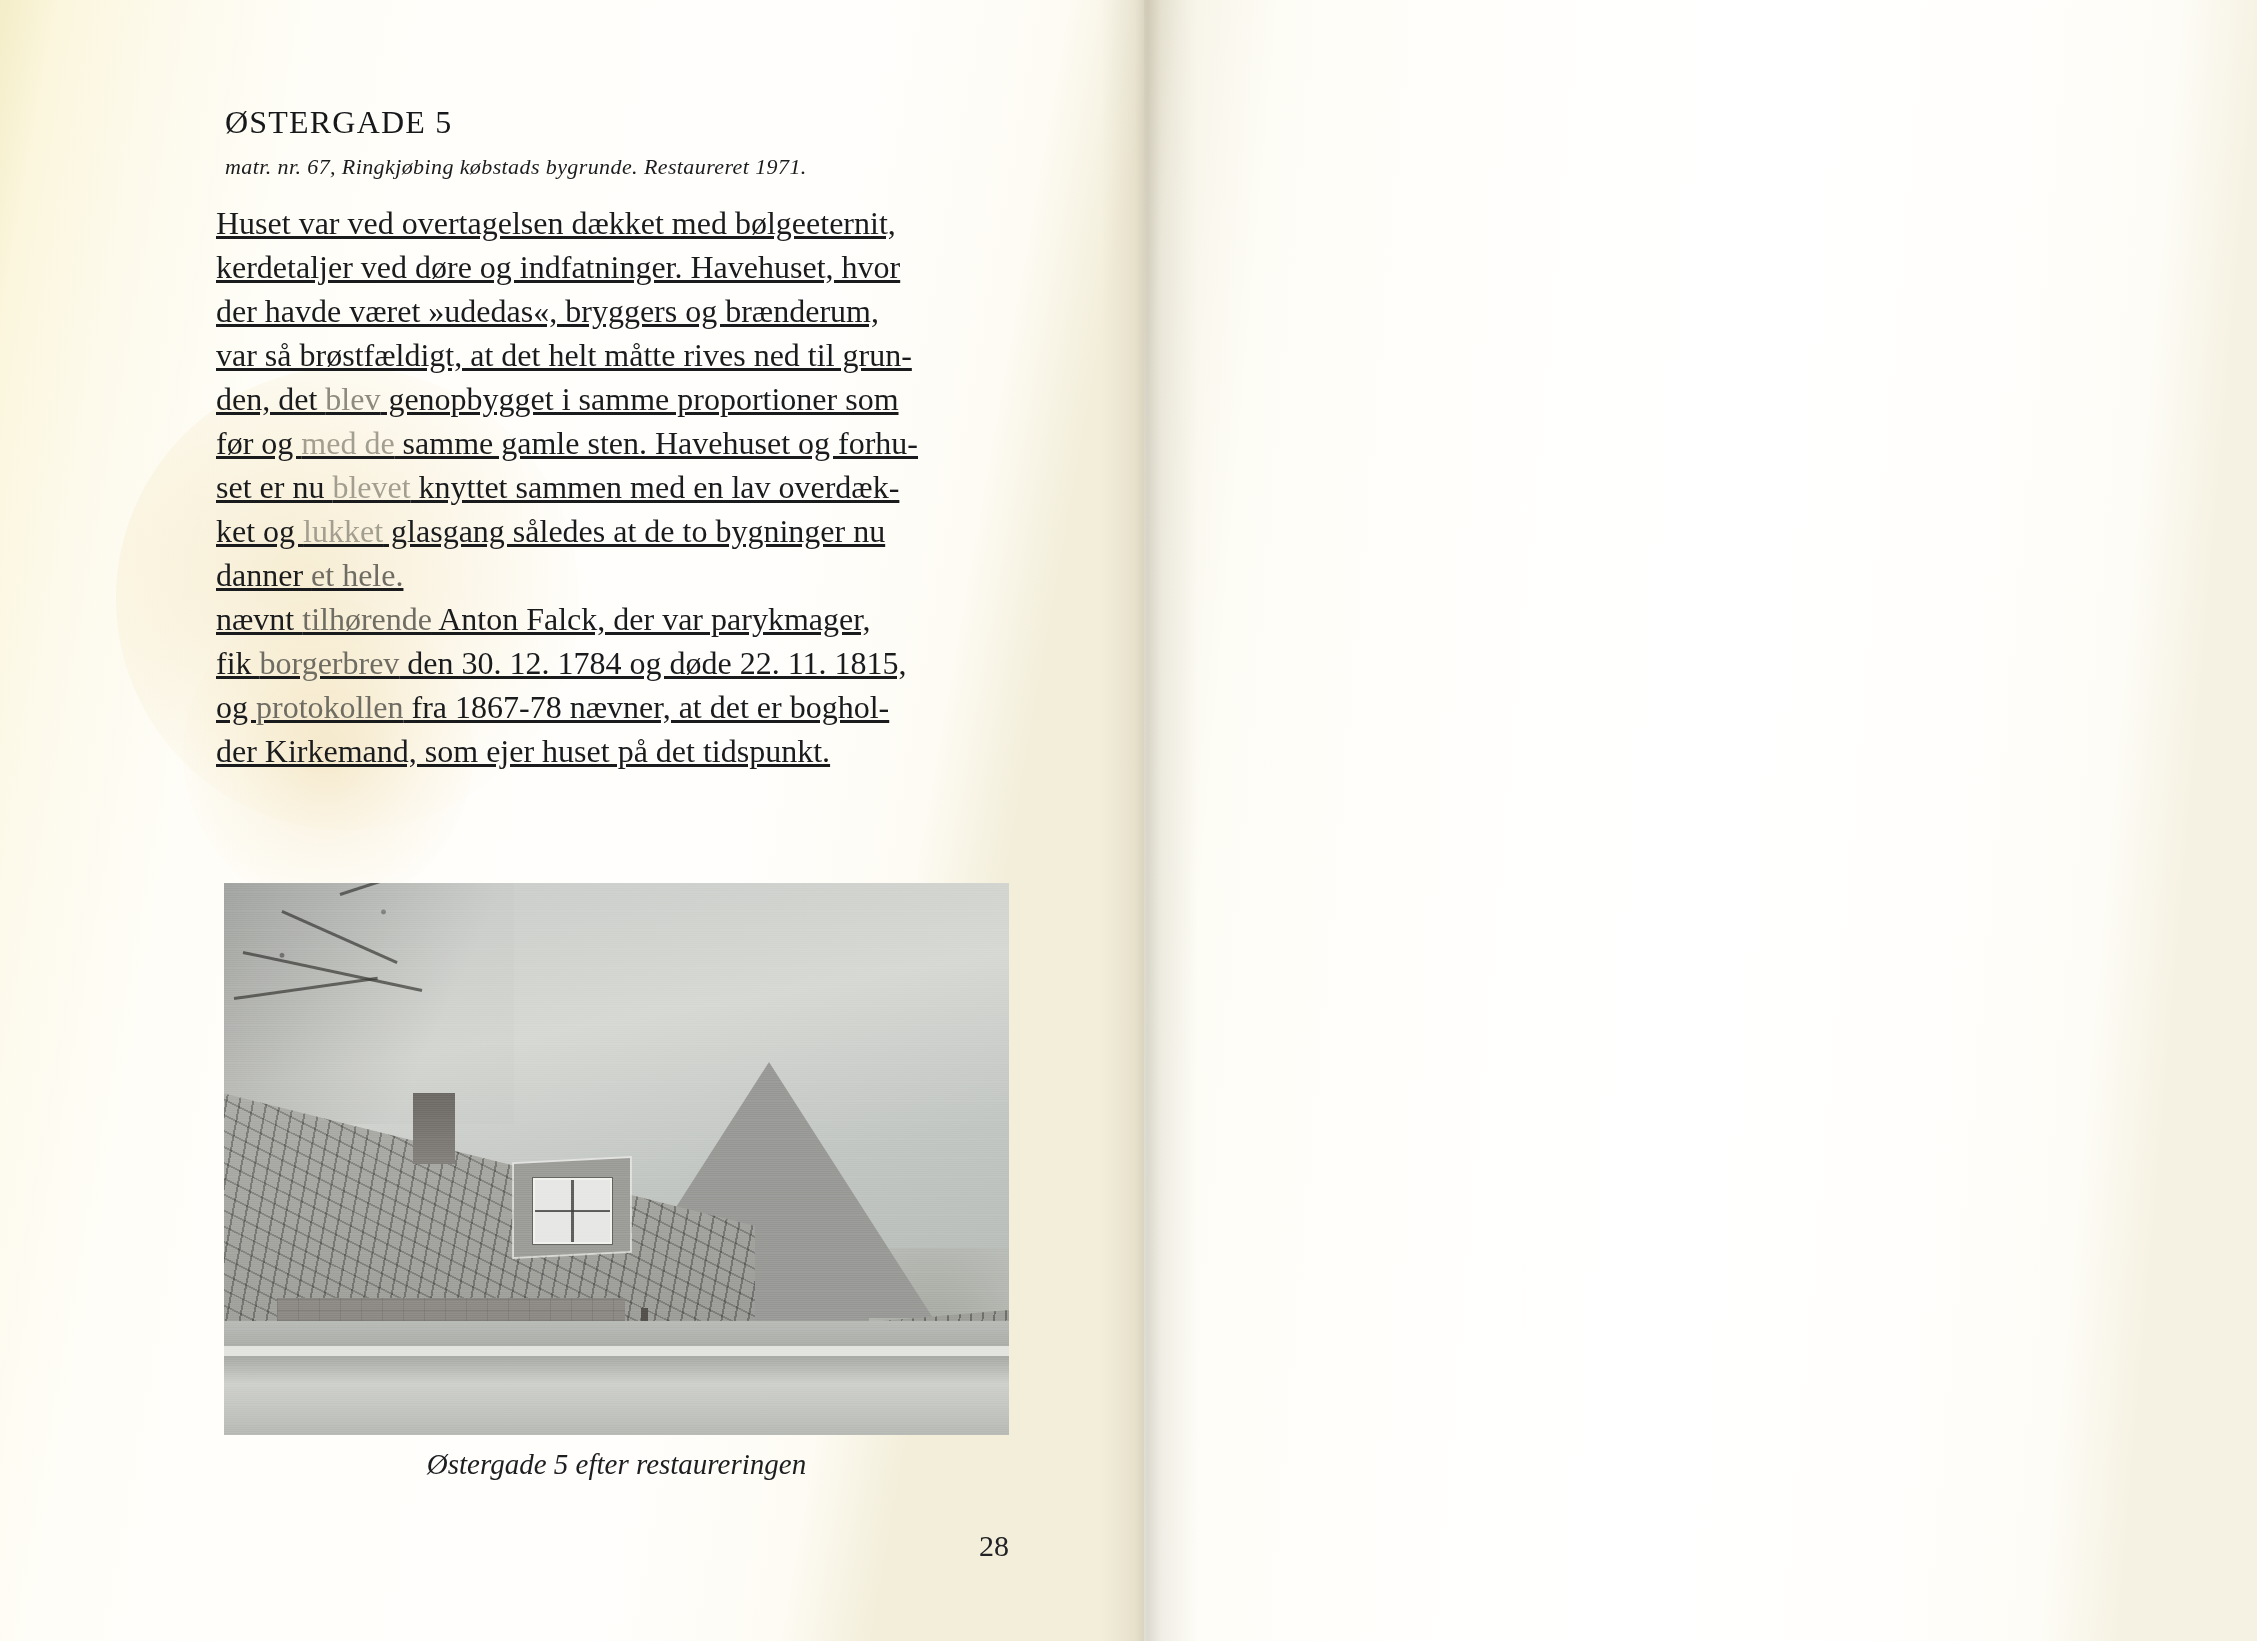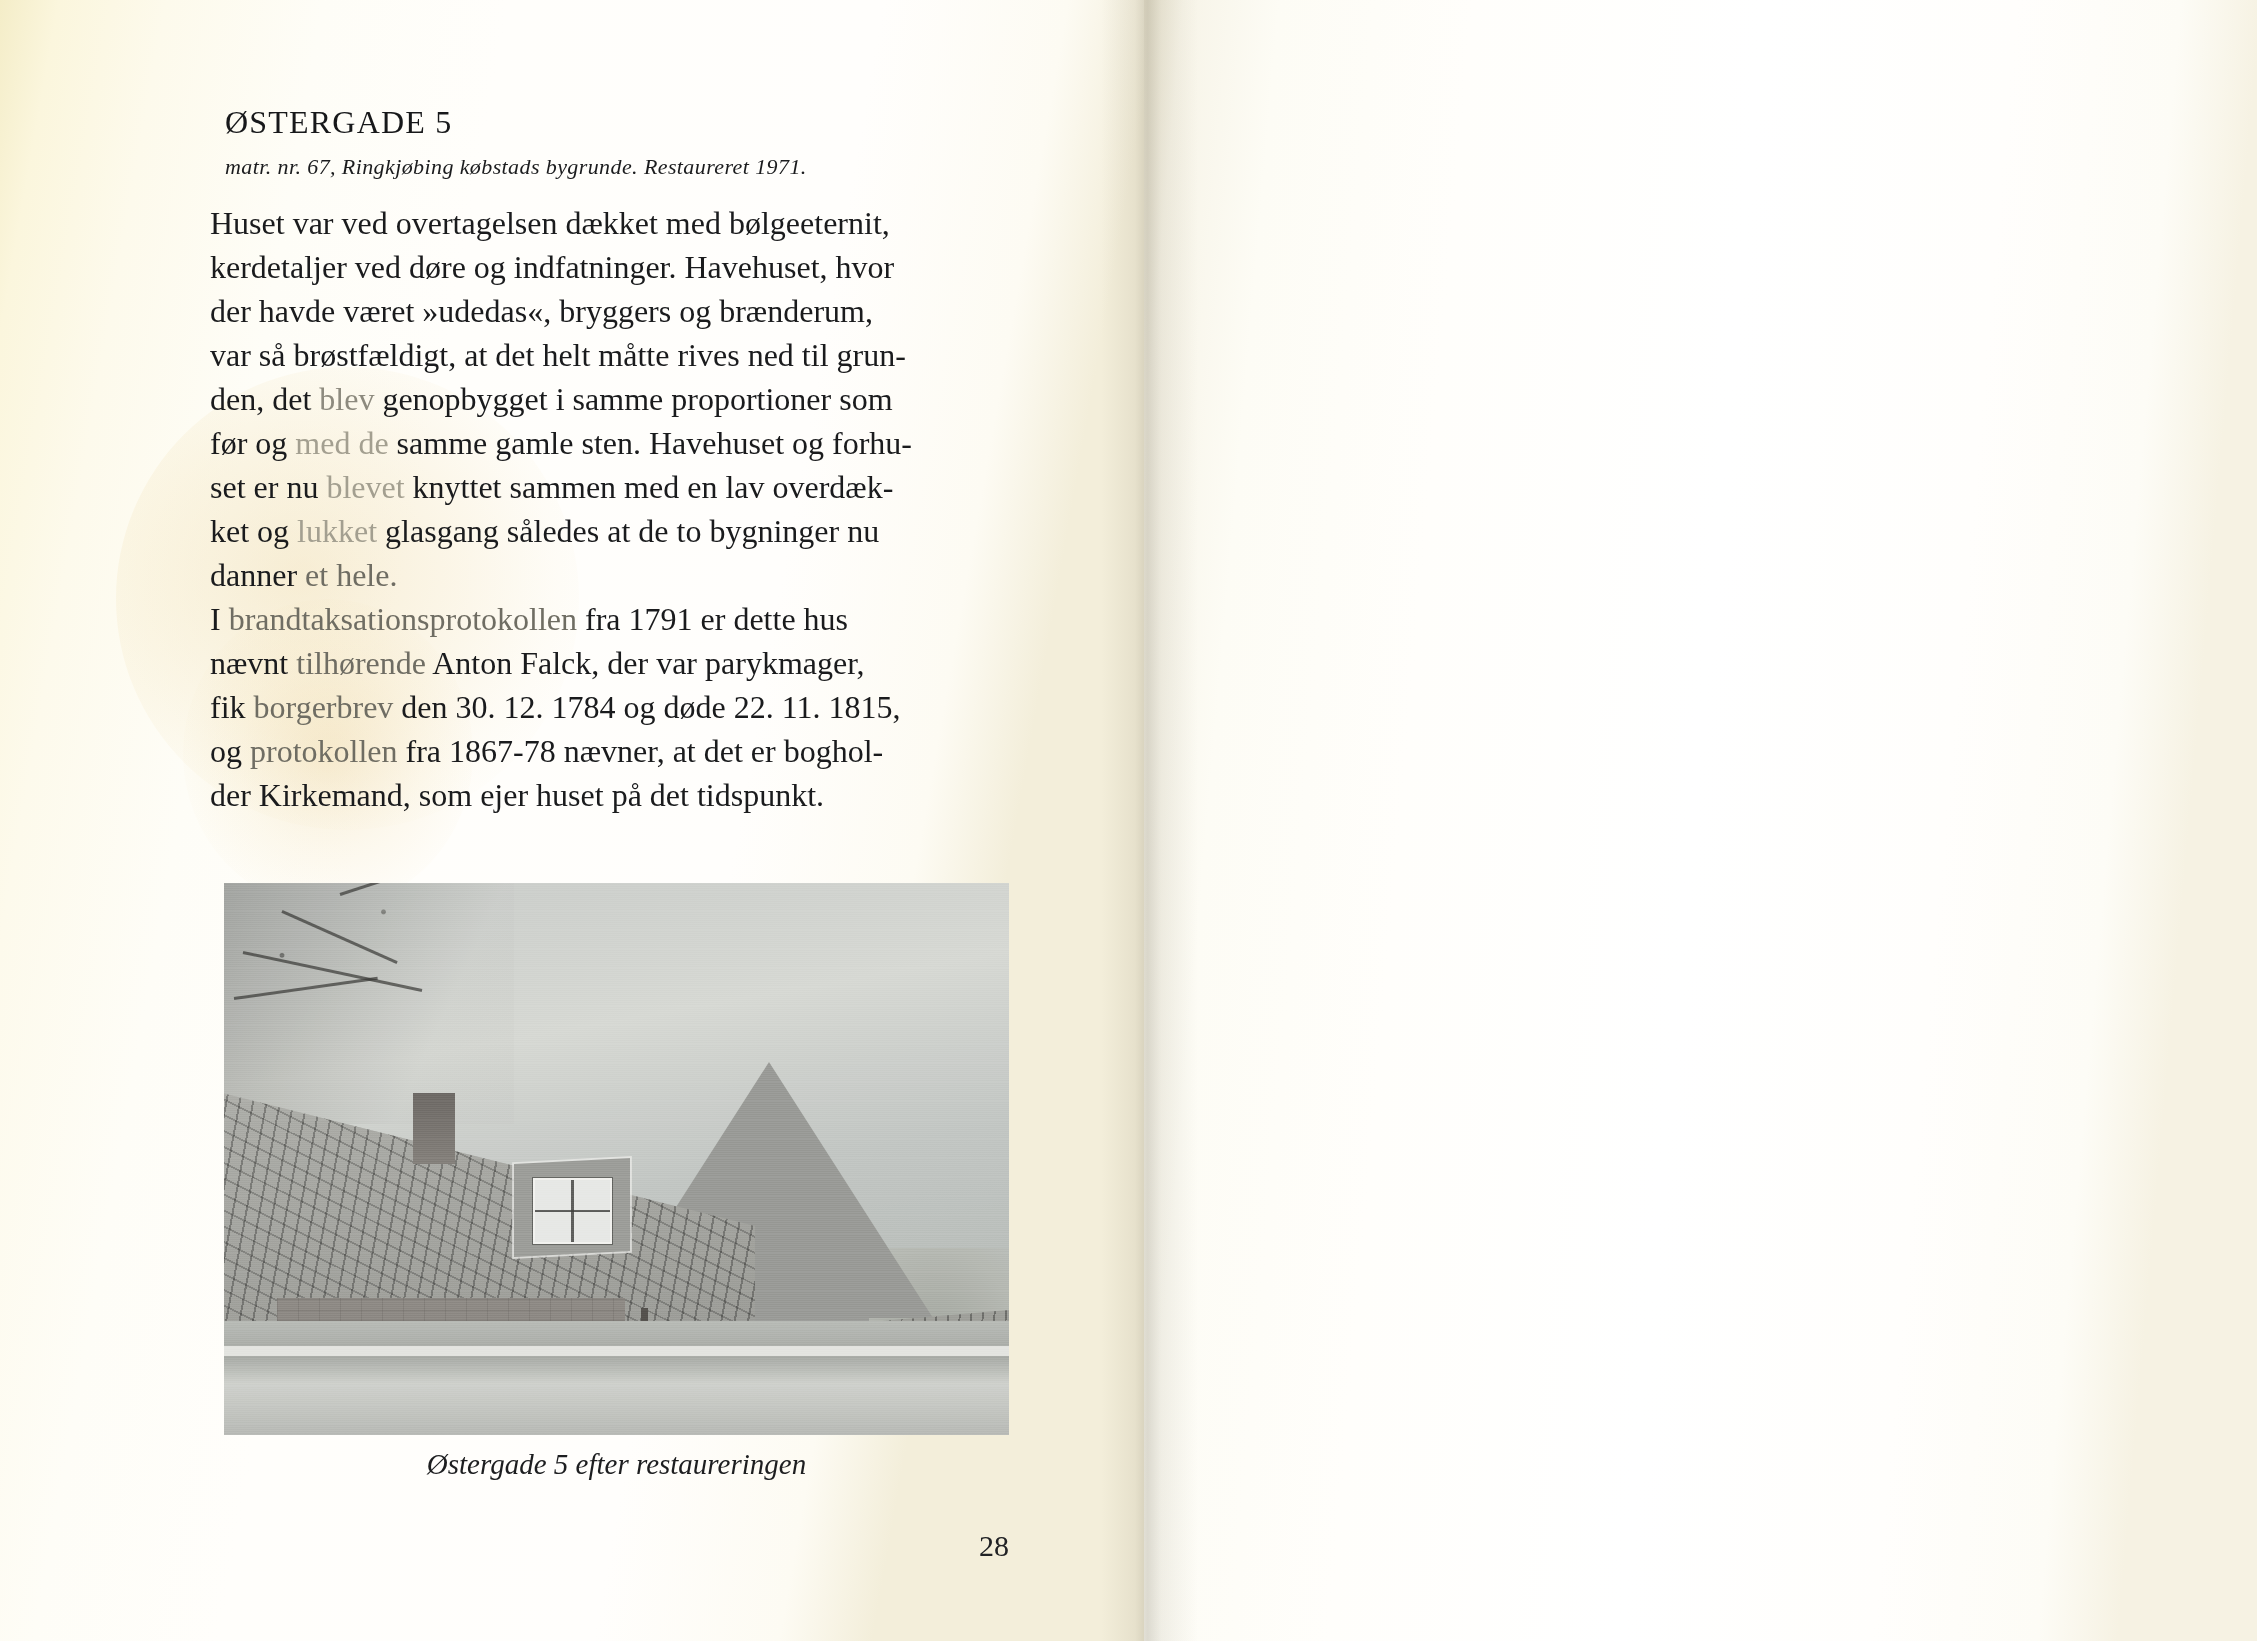--- a/index.html
+++ b/index.html
@@ -114,27 +114,28 @@
     position: absolute;
     left: 225px;
     top: 154px;
     font-size: 22px;
     font-style: italic;
     letter-spacing: 0.4px;
     color: #1b1c1e;
   }
   .body-col {
     position: absolute;
-    left: 210px;
+    left: 216px;
     top: 201px;
     width: 787px;
     font-size: 32px;
     line-height: 44px;
     color: #1a1b1d;
     text-align: justify;
+    text-decoration: underline;
   }
   .body-col p { margin: 0; }
   .ln { display: block; white-space: pre; }
   
   .fade1 { color: #8d8a7e; margin-top: 12px; }
   .fade2 { color: #a39f90; }
   .fade3 { color: #6f6d63; }
 
   
   .photo {
@@ -309,21 +310,20 @@
           <span class="ln"><span>kerdetaljer ved døre og indfatninger. Havehuset, hvor</span></span>
           <span class="ln"><span>der havde været »udedas«, bryggers og brænderum,</span></span>
           <span class="ln"><span>var så brøstfældigt, at det helt måtte rives ned til grun-</span></span>
           <span class="ln"><span>den, det </span><span class="fade1">blev</span><span> genopbygget i samme proportioner som</span></span>
           <span class="ln"><span>før og </span><span class="fade2">med de</span><span> samme gamle sten. Havehuset og forhu-</span></span>
           <span class="ln"><span>set er nu </span><span class="fade2">blevet</span><span> knyttet sammen med en lav overdæk-</span></span>
           <span class="ln"><span>ket og </span><span class="fade2">lukket</span><span> glasgang således at de to bygninger nu</span></span>
           <span class="ln"><span>danner </span><span class="fade3">et hele.</span></span>
         </p>
         <p>
-          <span class="ln"><span>I </span><span class="fade3">brandtaksationsprotokollen</span><span> fra 1791 er dette hus</span></span>
           <span class="ln"><span>nævnt </span><span class="fade3">tilhørende</span><span> Anton Falck, der var parykmager,</span></span>
           <span class="ln"><span>fik </span><span class="fade3">borgerbrev</span><span> den 30. 12. 1784 og døde 22. 11. 1815,</span></span>
           <span class="ln"><span>og </span><span class="fade3">protokollen</span><span> fra 1867-78 nævner, at det er boghol-</span></span>
           <span class="ln"><span>der Kirkemand, som ejer huset på det tidspunkt.</span></span>
         </p>
       </div>
 
     <div class="photo">
       <div class="ph-sky"></div>
       <div class="ph-trees"></div>

